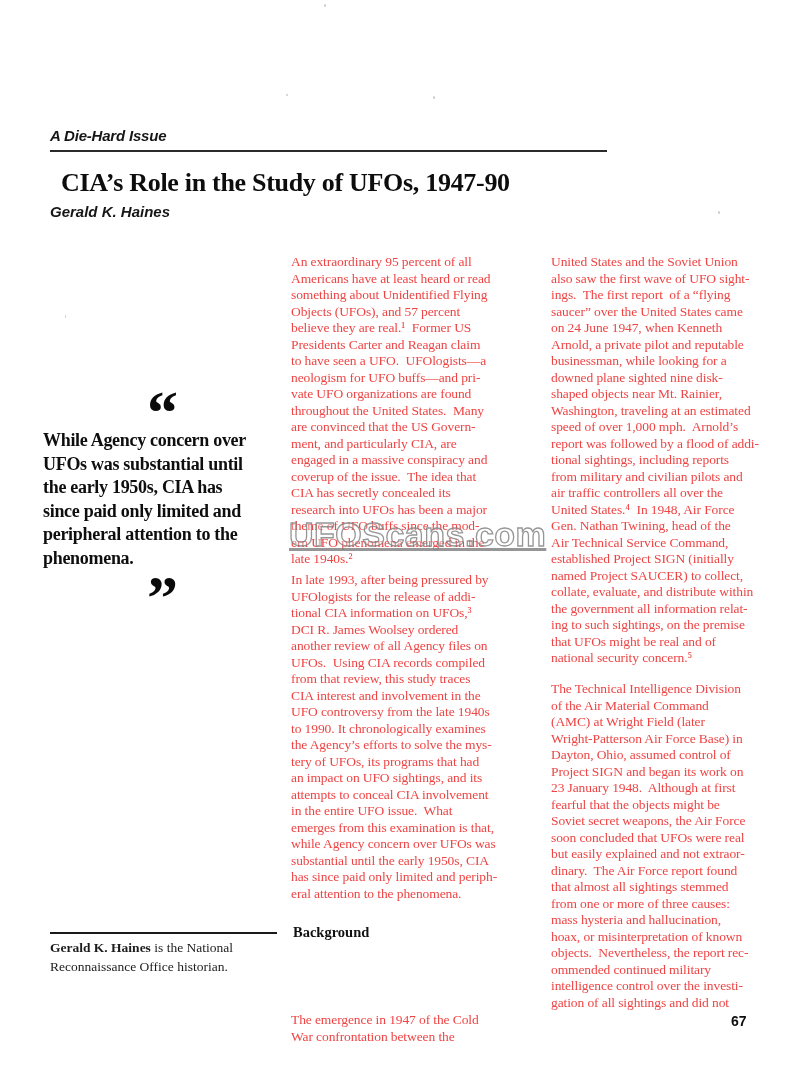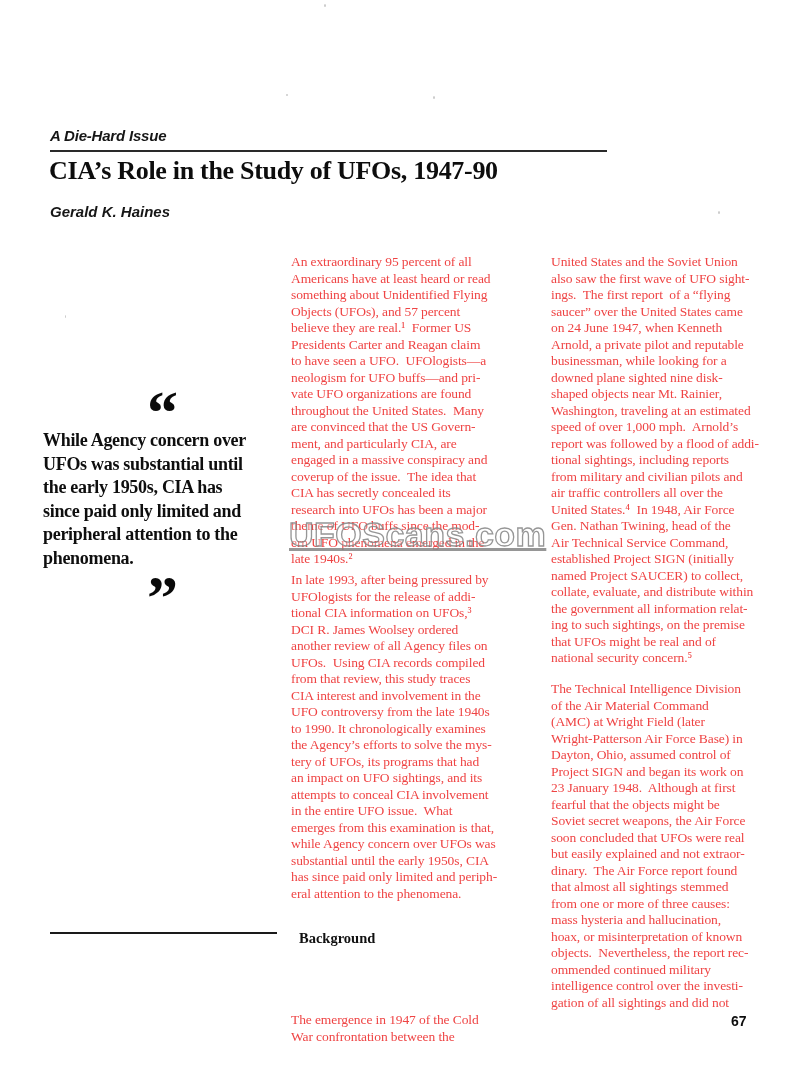--- a/index.html
+++ b/index.html
@@ -17,21 +17,21 @@
   .kicker{
     position:absolute;left:50px;top:127px;
     font:italic bold 15px/1.2 "Liberation Sans",sans-serif;
     color:#161616;letter-spacing:-0.2px;
   }
   .header-rule{
     position:absolute;left:50px;top:150px;width:557px;height:2px;
     background:#2a2a2a;
   }
   .title{
-    position:absolute;left:49px;top:156px;margin:0;
+    position:absolute;left:49px;top:156px;margin:12px;
     font:bold 26px/1.15 "Liberation Serif","DejaVu Serif",serif;
     color:#0d0d0d;letter-spacing:-0.3px;white-space:pre;
   }
   .author{
     position:absolute;left:50px;top:203px;
     font:italic bold 15px/1.2 "Liberation Sans",sans-serif;
     color:#161616;
   }
 
   
@@ -53,21 +53,21 @@
   .body-par{
     position:absolute;margin:4px;white-space:pre;
     font:13.5px/16.5px "Liberation Serif","DejaVu Serif",serif;
     letter-spacing:-0.1px;color:#ef4444;
   }
   .col-mid{left:287px;width:230px;}
   .col-right{left:547px;width:236px;}
   .mid-p1{top:250px;}
   .mid-p2{top:568px;}
   .section-heading{
-    position:absolute;left:287px;top:918px;margin:12px;
+    position:absolute;left:287px;top:918px;margin:6px;
     font:bold 14.5px/1.2 "Liberation Serif","DejaVu Serif",serif;
     color:#111;
     text-align:right;
   }
   .mid-p3{top:1008px;}
   .right-p1{top:250px;}
   .right-p2{top:677px;}
 
   
   .bio-rule{
@@ -210,20 +210,22 @@
 that almost all sightings stemmed
 from one or more of three causes:
 mass hysteria and hallucination,
 hoax, or misinterpretation of known
 objects.  Nevertheless, the report rec-
 ommended continued military
 intelligence control over the investi-
 gation of all sightings and did not</p>
 
   <div class="bio-rule"></div>
+  <p class="bio"><span class="bio-name">Gerald K. Haines</span><span> is the National
+Reconnaissance Office historian.</span></p>
 
   <div class="watermark">UFOScans.com</div>
 
   <div class="page-number">67</div>
 
   <div class="speck s1"></div>
   <div class="speck s2"></div>
   <div class="speck s3"></div>
   <div class="speck s4"></div>
   <div class="speck s5"></div>

